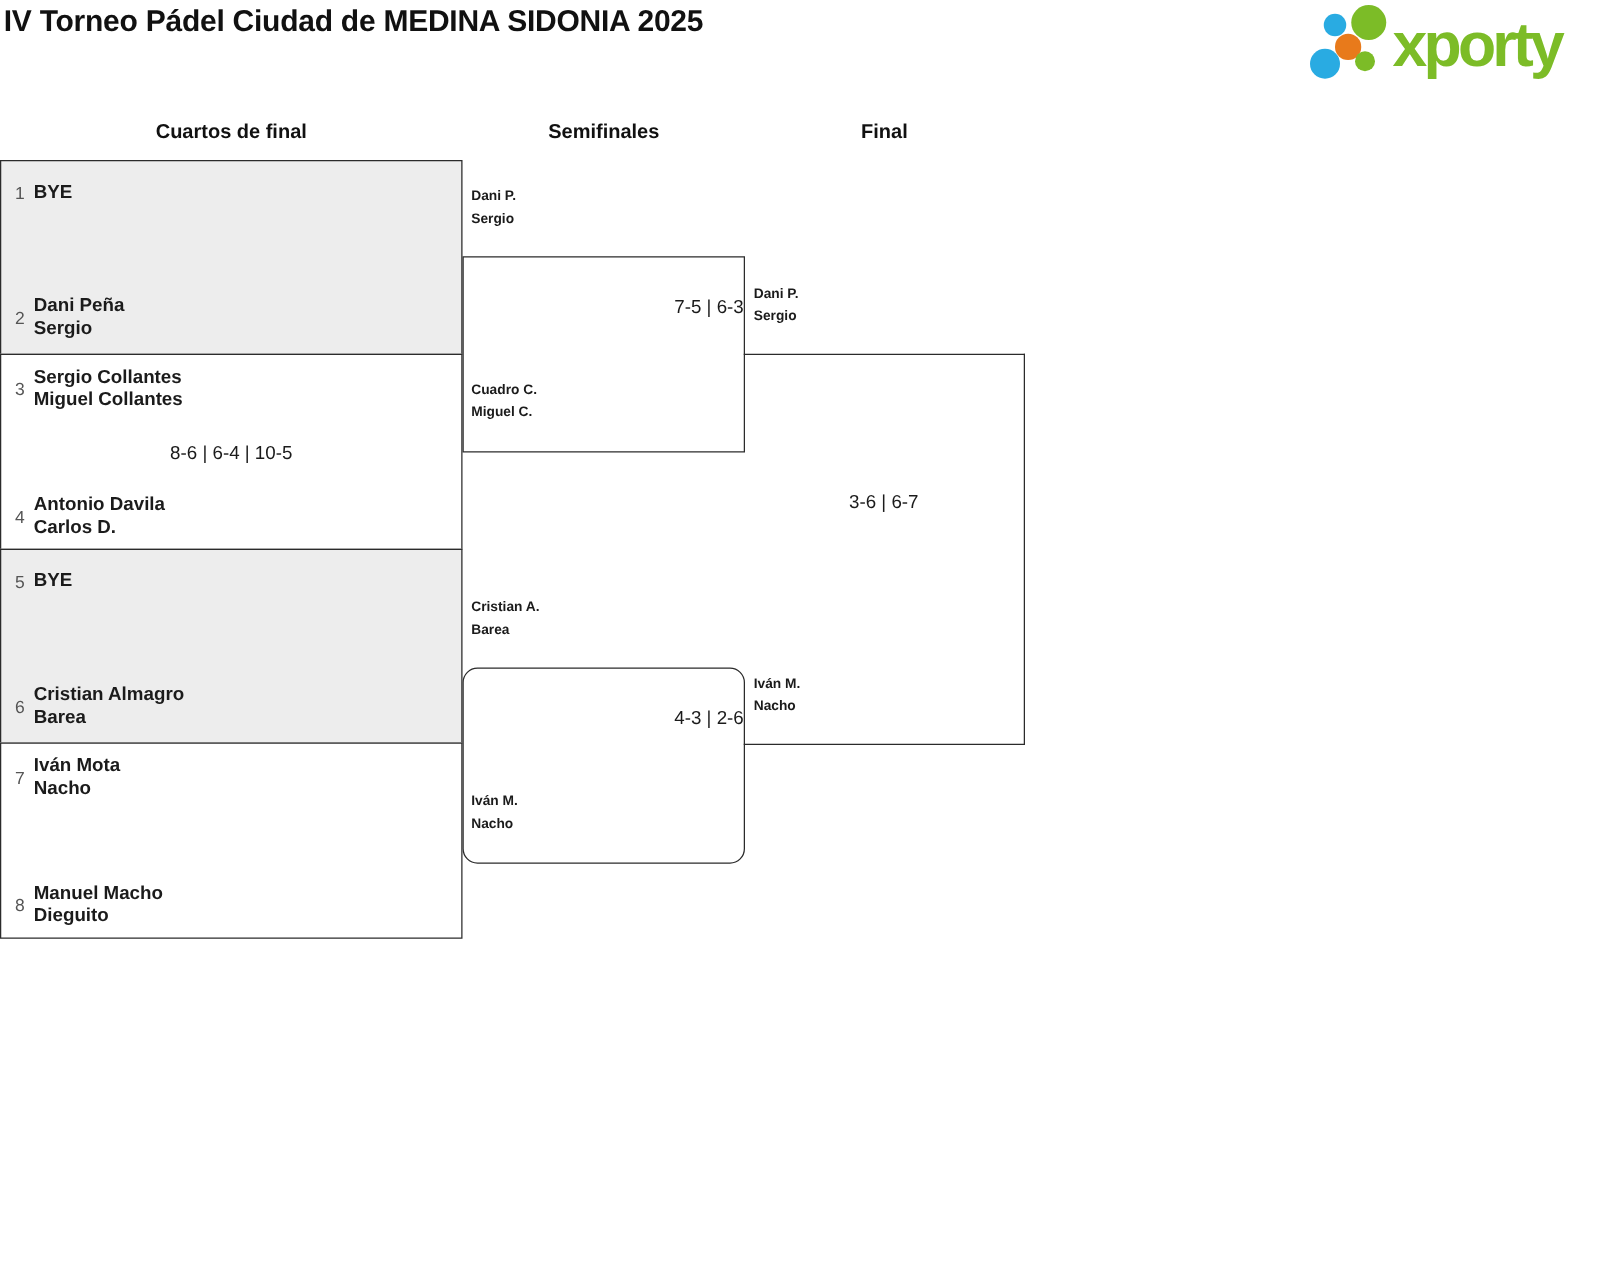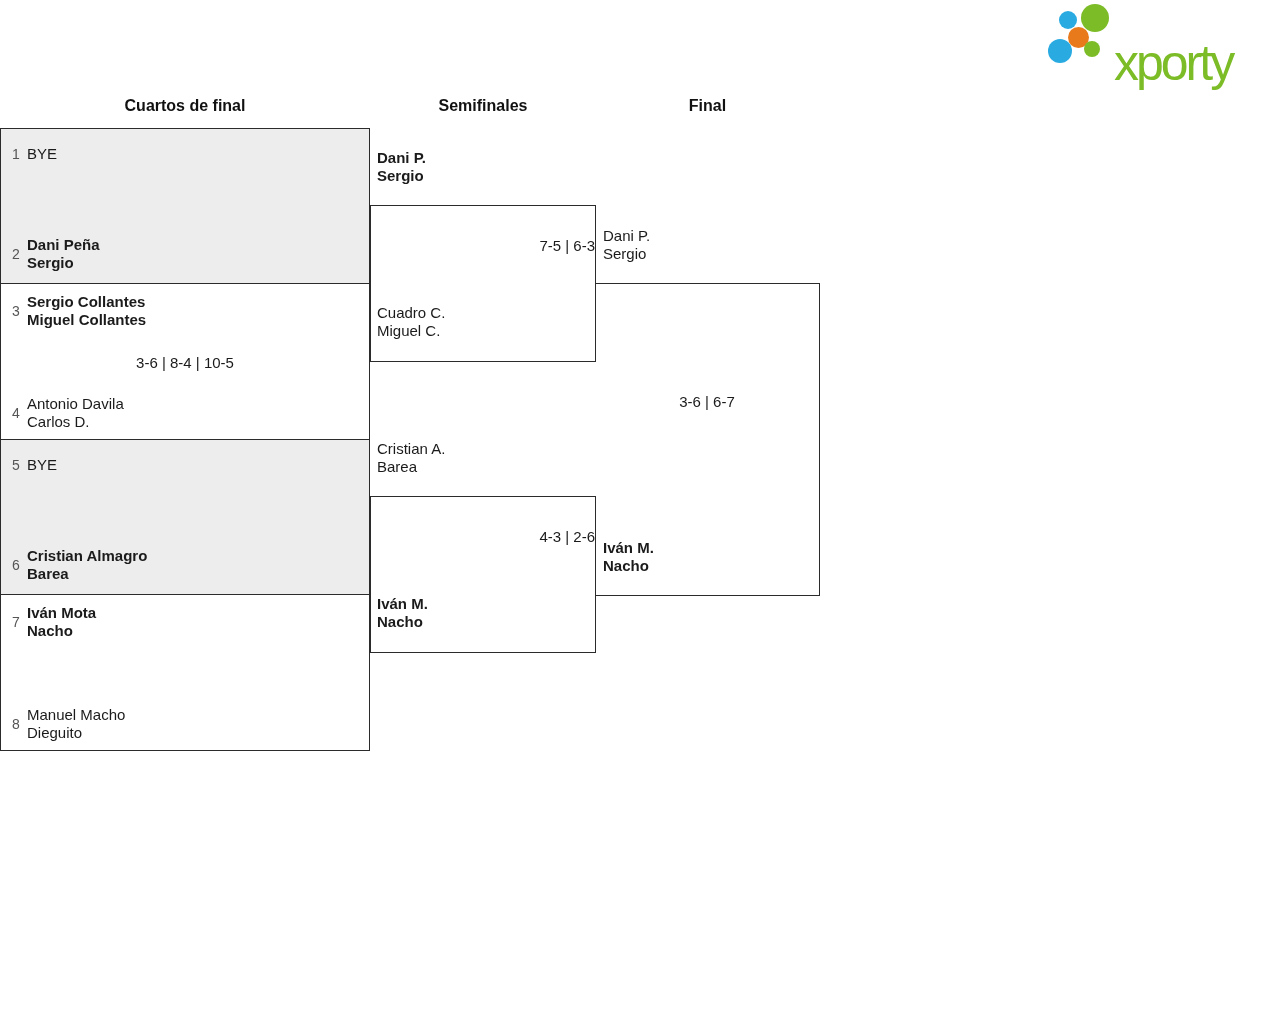--- a/index.html
+++ b/index.html
@@ -11,71 +11,72 @@
   .title{left:3px;top:1px;font-size:24px;font-weight:700;line-height:33px;color:#111;letter-spacing:-0.2px;}
 
   
   .logo{left:1048px;top:4px;width:228px;height:70px;cursor:pointer;}
   .dot{position:absolute;border-radius:50%;}
   .d-blue-sm{left:11px;top:7px;width:18px;height:18px;background:#29abe2;}
   .d-green-lg{left:33px;top:0;width:28px;height:28px;background:#7cbc27;}
   .d-orange{left:20px;top:23px;width:21px;height:21px;background:#e87a1b;}
   .d-blue-lg{left:0;top:35px;width:24px;height:24px;background:#29abe2;}
   .d-green-sm{left:36px;top:37px;width:16px;height:16px;background:#7cbc27;}
-  .logo-text{position:absolute;left:66px;top:-3px;font-size:50px;font-weight:400;letter-spacing:-3px;color:#7cbc27;line-height:70px;margin-top:27px;}
+  .logo-text{position:absolute;left:66px;top:-3px;font-size:50px;font-weight:700;letter-spacing:-3px;color:#7cbc27;line-height:70px;}
 
   
   .round-header{top:97px;font-size:16px;font-weight:700;text-align:center;color:#111;}
   .rh-qf{left:0;width:370px;}
   .rh-sf{left:370px;width:226px;}
   .rh-f{left:595px;width:225px;}
 
   
   .match{position:absolute;box-sizing:border-box;border:1px solid #2b2b2b;}
   .qf{left:0;width:370px;}
   .qf1{top:128px;height:156px;background:#ededed;}
   .qf2{top:283px;height:157px;background:#fff;}
   .qf3{top:439px;height:156px;background:#ededed;}
   .qf4{top:594px;height:157px;background:#fff;}
   .sf{left:370px;width:226px;height:157px;background:transparent;}
   .sf1{top:205px;}
-  .sf2{top:496px;}
+  .sf2{top:534px;border-radius:12px;}
   .fin{left:595px;top:283px;width:225px;height:313px;background:transparent;border-left:none;}
 
   
   .team{position:absolute;left:8px;display:flex;align-items:center;gap:4px;}
   .team .seed{flex:0 0 auto;width:14px;font-size:14px;color:#555;text-align:center;}
   .names{font-size:15px;line-height:17.5px;color:#1b1b1b;}
-  .nline{display:block;white-space:nowrap;}
+  .nline{display:block;white-space:nowrap;font-weight:bold;}
   .pos-bye-top{top:16px;}
   .pos-bye-bot{top:107px;}
   .pos-m-top{top:9px;}
   .pos-m-bot{top:111px;}
 
   
-  .adv{position:absolute;left:6px;font-size:15px;line-height:17.5px;color:#1b1b1b;}
+  .adv{position:absolute;left:6px;font-size:11px;line-height:17.5px;color:#1b1b1b;}
   .fin .adv{left:8px;}
   .adv-top{top:-57px;}
   .adv-l2-bot{top:98px;}
   .adv-f-bot{top:255px;}
 
   
   .score{position:absolute;left:0;width:100%;text-align:center;font-size:15px;color:#1b1b1b;white-space:nowrap;}
   .score-qf{top:70px;}
   .score-sf{top:31px;text-align:right;}
   .score-f{top:109px;}
 
   .bold{font-weight:700;}
 </style>
 </head>
 <body>
 
 <div class="page">
 
   <div class="abs title">
+    <div>IV Torneo Pádel Ciudad de MEDINA SIDONIA 2025</div>
   </div>
 
   <div class="abs logo">
     <span class="dot d-blue-sm"></span>
     <span class="dot d-green-lg"></span>
     <span class="dot d-orange"></span>
     <span class="dot d-blue-lg"></span>
     <span class="dot d-green-sm"></span>
     <span class="logo-text">xporty</span>
   </div>
@@ -102,21 +103,21 @@
   </div>
 
   <div class="match qf qf2">
     <div class="team pos-m-top">
       <span class="seed">3</span>
       <span class="names bold">
         <span class="nline">Sergio Collantes</span>
         <span class="nline">Miguel Collantes</span>
       </span>
     </div>
-    <div class="score score-qf">3-6 | 8-4 | 10-5</div>
+    <div class="score score-qf">8-6 | 6-4 | 10-5</div>
     <div class="team pos-m-bot">
       <span class="seed">4</span>
       <span class="names">
         <span class="nline">Antonio Davila</span>
         <span class="nline">Carlos D.</span>
       </span>
     </div>
   </div>
 
   <div class="match qf qf3">

